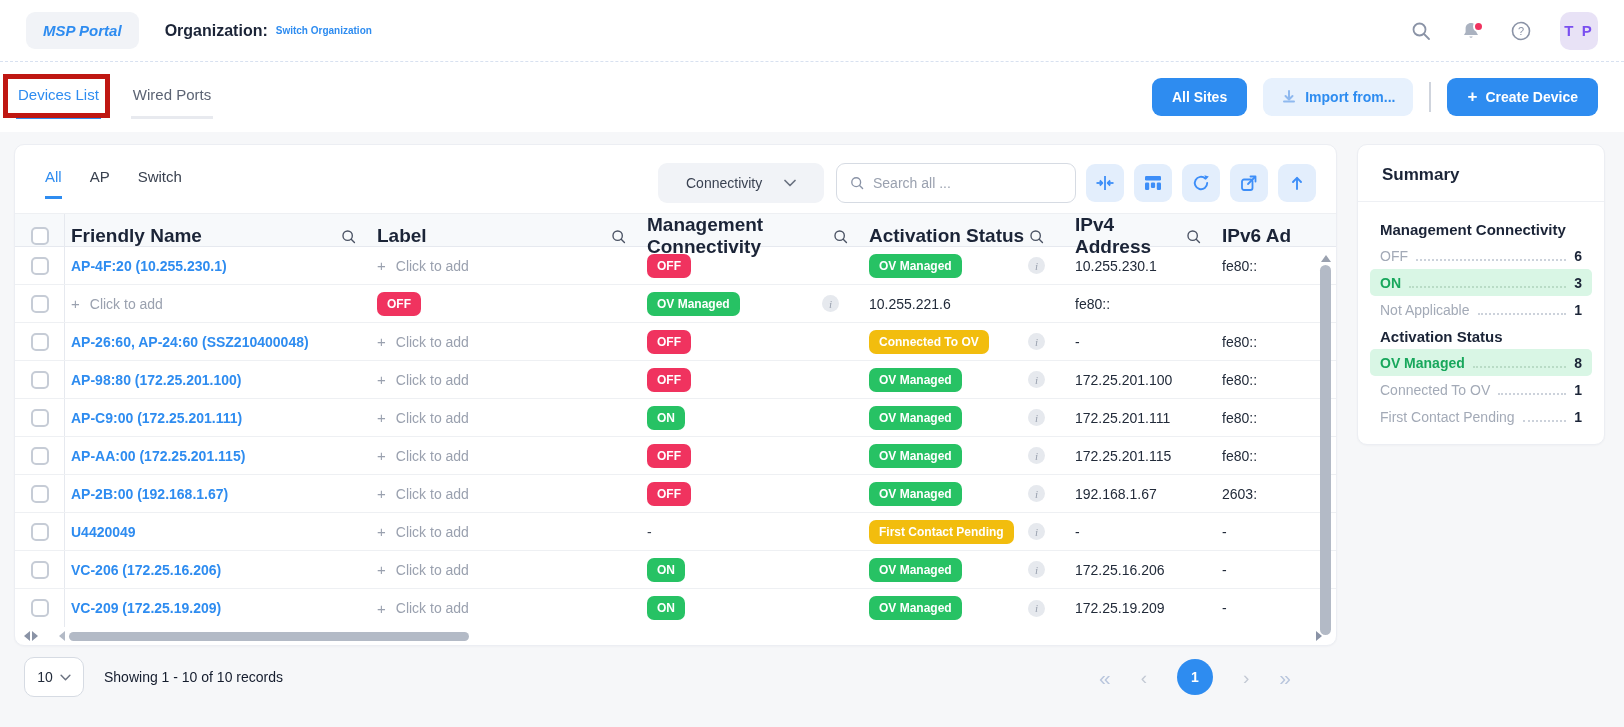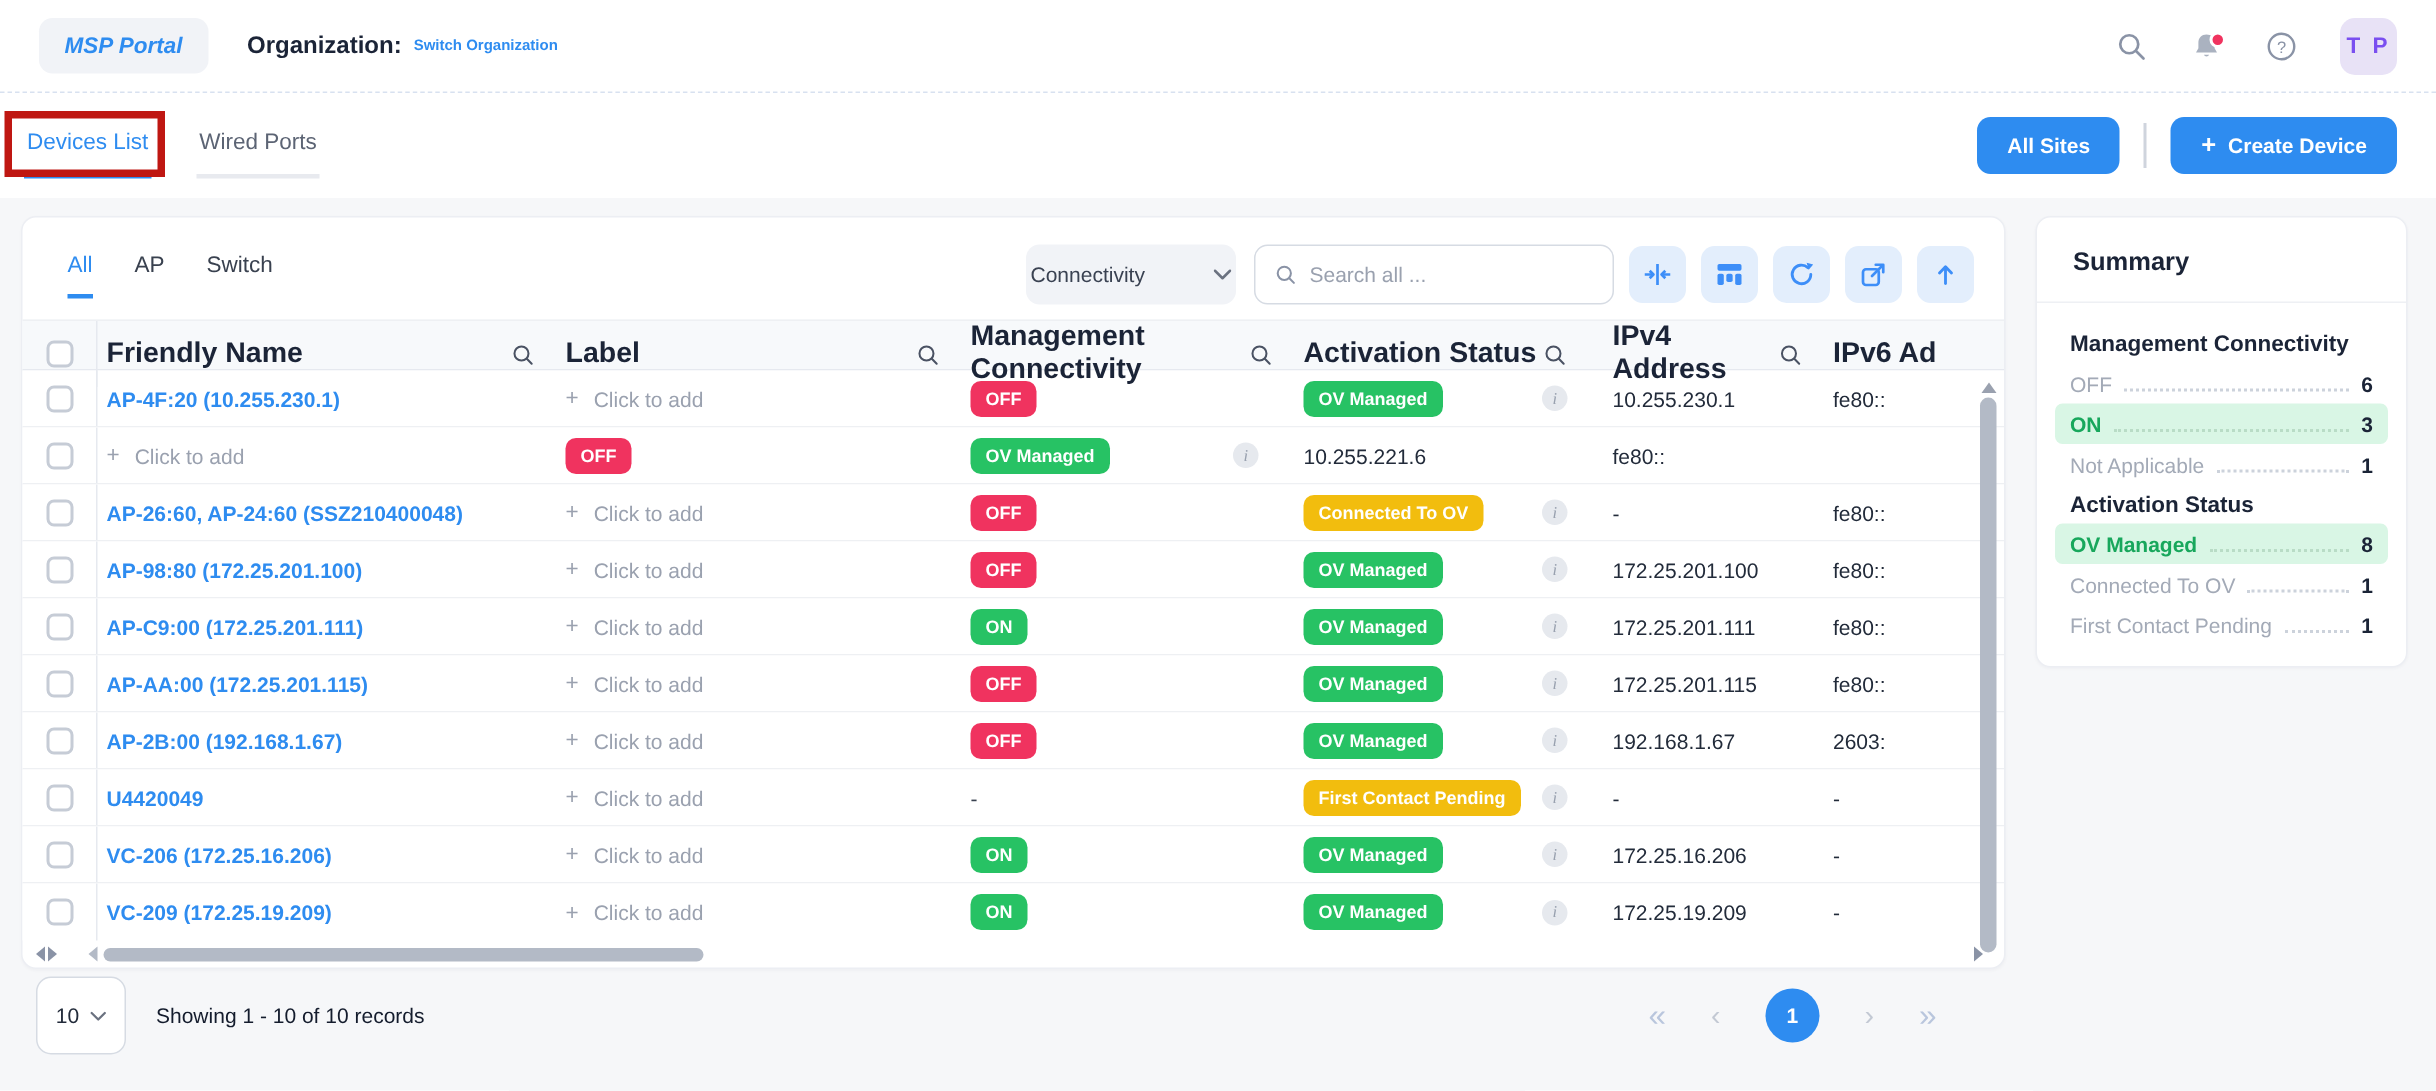--- a/index.html
+++ b/index.html
@@ -29,21 +29,21 @@
   .plus-glyph { font-size:17px; font-weight:bold; }
 
   
   .content { display:flex; align-items:flex-start; padding:12px 0 0 14px; }
   .left-col { width:1323px; }
   .table-card { background:#fff; border:1px solid #eceef3; border-radius:10px; position:relative; box-shadow:0 1px 2px rgba(20,30,60,.03); }
 
   .card-toolbar { display:flex; align-items:center; padding:18px 20px 10px 30px;justify-content:center; }
   .ftab { font-size:15px; margin-right:28px; padding-bottom:11px; border-bottom:3px solid transparent; color:#39414f; cursor:pointer; }
   .ftab.active { color:#2e8cf0; border-bottom-color:#2e8cf0; }
-  .select { margin-left:auto; width:140px; height:40px; background:#f1f3f7; border-radius:9px; display:flex; align-items:center; padding:0 3px; font-size:14px; color:#3a4252; cursor:pointer; }
+  .select { margin-left:auto; width:166px; height:40px; background:#f1f3f7; border-radius:9px; display:flex; align-items:center; padding:0 28px; font-size:14px; color:#3a4252; cursor:pointer; }
   .select .chev { margin-left:auto; color:#6b7280; }
   .search-box { width:240px; height:40px; border:1px solid #d6dbe3; border-radius:9px; display:flex; align-items:center; gap:8px; padding:0 12px; margin-left:12px; background:#fff; }
   .search-box input { border:none; outline:none; width:100%; font-size:14px; font-family:inherit; color:#3a4252; }
   .search-box input::placeholder { color:#9aa1af; }
   .search-box .mag { color:#8a93a6; }
   .iconbtn { width:38px; height:38px; border-radius:9px; background:#e3eefc; color:#3d8ef8; display:flex; align-items:center; justify-content:center; margin-left:10px; cursor:pointer; }
 
   
   .grid-head, .grid-row { display:grid; grid-template-columns:50px 306px 270px 222px 206px 147px 1fr; align-items:center; }
   .grid-head { height:34px; background:#f7f9fb; border-top:1px solid #eef0f3; border-bottom:1px solid #e6e9ef; font-weight:bold; font-size:19px; }
@@ -72,21 +72,21 @@
   .hscroll { position:relative; height:18px; display:flex; align-items:center; }
   .corner-pager { position:absolute; left:9px; display:flex; gap:2px; cursor:pointer; }
   .tri-l { width:0; height:0; border-top:5px solid transparent; border-bottom:5px solid transparent; border-right:6px solid #8a93a6; }
   .tri-r { width:0; height:0; border-top:5px solid transparent; border-bottom:5px solid transparent; border-left:6px solid #8a93a6; }
   .hs-left { position:absolute; left:44px; width:0; height:0; border-top:5px solid transparent; border-bottom:5px solid transparent; border-right:6px solid #b3bac6; cursor:pointer; }
   .hs-thumb { position:absolute; left:54px; width:400px; height:9px; background:#b3bac6; border-radius:6px; cursor:grab; }
   .hs-right { position:absolute; right:14px; width:0; height:0; border-top:5px solid transparent; border-bottom:5px solid transparent; border-left:6px solid #8a93a6; cursor:pointer; }
 
   
   .footer { display:flex; align-items:center; margin-top:8px; padding-left:10px; height:46px; }
-  .pagesize { width:60px; height:52px; background:#fff; border:1px solid #d6dbe3; border-radius:10px; display:flex; align-items:center; justify-content:center; gap:7px; font-size:14px; color:#222b3a; cursor:pointer; }
+  .pagesize { width:60px; height:40px; background:#fff; border:1px solid #d6dbe3; border-radius:10px; display:flex; align-items:center; justify-content:center; gap:7px; font-size:14px; color:#222b3a; cursor:pointer; }
   .pagesize .chev { color:#6b7280; }
   .showing { margin-left:20px; font-size:14px; color:#141c2d; }
   .pager { margin-left:auto; display:flex; align-items:center; gap:30px; margin-right:46px; }
   .pg-jump { font-size:21px; color:#b9c6dd; cursor:pointer; line-height:1; }
   .pg-step { font-size:19px; color:#c3c9d4; cursor:pointer; line-height:1; }
   .pg-current { width:36px; height:36px; border-radius:50%; background:#2e8cf0; color:#fff; font-size:14px; font-weight:bold; display:flex; align-items:center; justify-content:center; cursor:pointer; }
 
   
   .summary-card { width:248px; margin-left:20px; background:#fff; border:1px solid #eceef3; border-radius:10px; box-shadow:0 1px 2px rgba(20,30,60,.03); padding-bottom:14px; }
   .summary-title { padding:20px 24px 16px; font-size:17px; font-weight:bold; border-bottom:1px solid #eef0f4; }
@@ -132,20 +132,30 @@
     <div class="avatar">T P</div>
   </div>
 </header>
 
 <div class="tabsrow">
   <div class="page-tab active">Devices List</div>
   <div class="page-tab">Wired Ports</div>
   <div class="annotation-box"></div>
   <div class="tab-actions">
     <button class="btn btn-primary">All Sites</button>
+    <button class="btn btn-soft">
+      <span>
+        <svg width="16" height="16" viewBox="0 0 16 16">
+            <line x1="8" y1="2" x2="8" y2="10" stroke="#8fb9ef" stroke-width="2" stroke-linecap="round"></line>
+            <polyline points="4.5,7 8,10.5 11.5,7" fill="none" stroke="#8fb9ef" stroke-width="2" stroke-linecap="round" stroke-linejoin="round"></polyline>
+            <path d="M3 12.5h10" stroke="#8fb9ef" stroke-width="2" stroke-linecap="round"></path>
+          </svg>
+      </span>
+      <span>Import from...</span>
+    </button>
     <div class="btn-sep"></div>
     <button class="btn btn-primary">
       <span class="plus-glyph">+</span>
       <span>Create Device</span>
     </button>
   </div>
 </div>
 
 <div class="content">
   <div class="left-col">

